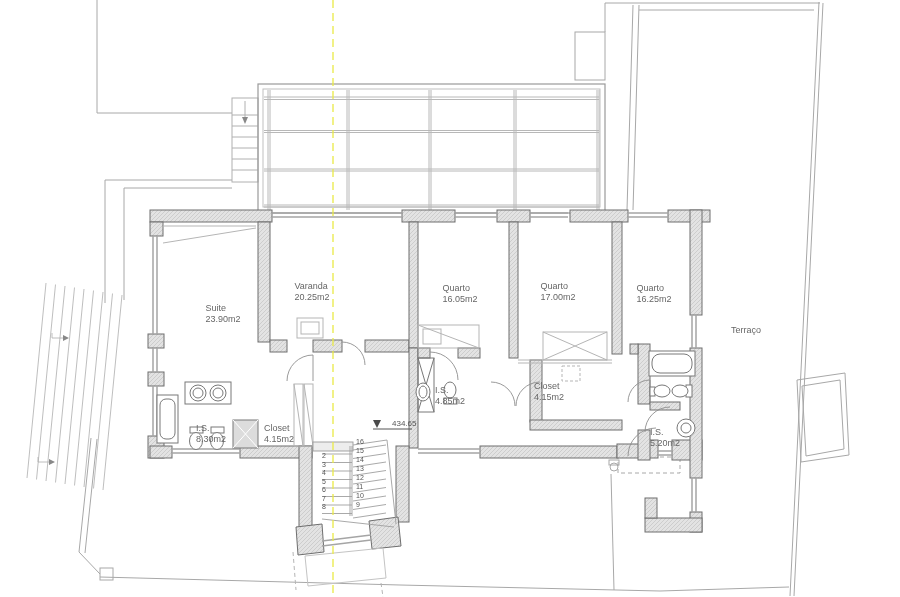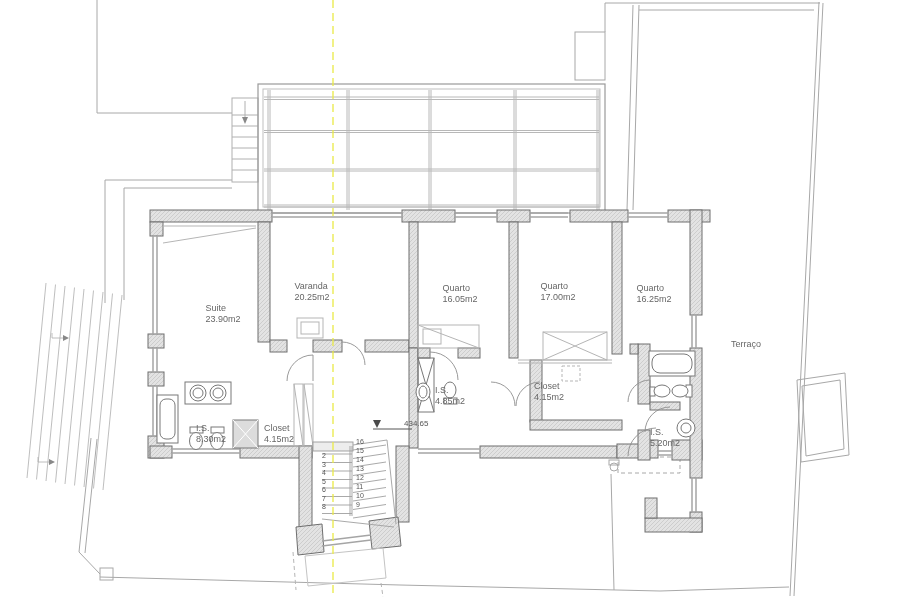--- a/index.html
+++ b/index.html
@@ -256,25 +256,25 @@
     <div>8.30m2</div>
   </div>
   <div class="lbl" style="left:279px;top:402px">
     <div>Closet</div>
     <div>4.15m2</div>
   </div>
   <div class="lbl" style="left:665px;top:406px">
     <div>I.S.</div>
     <div>5.20m2</div>
   </div>
-  <div class="lbl" style="left:746px;top:318px">
+  <div class="lbl" style="left:746px;top:304px">
     <div>Terraço</div>
   </div>
 
-  <div class="elev" style="left:404px;top:419px">434.65</div>
+  <div class="elev" style="left:392px;top:419px">434.65</div>
 
   <div class="num" style="left:322px;top:452px">2</div>
   <div class="num" style="left:322px;top:460.5px">3</div>
   <div class="num" style="left:322px;top:469px">4</div>
   <div class="num" style="left:322px;top:477.5px">5</div>
   <div class="num" style="left:322px;top:486px">6</div>
   <div class="num" style="left:322px;top:494.5px">7</div>
   <div class="num" style="left:322px;top:503px">8</div>
   <div class="num" style="left:356px;top:438px">16</div>
   <div class="num" style="left:356px;top:447px">15</div>

